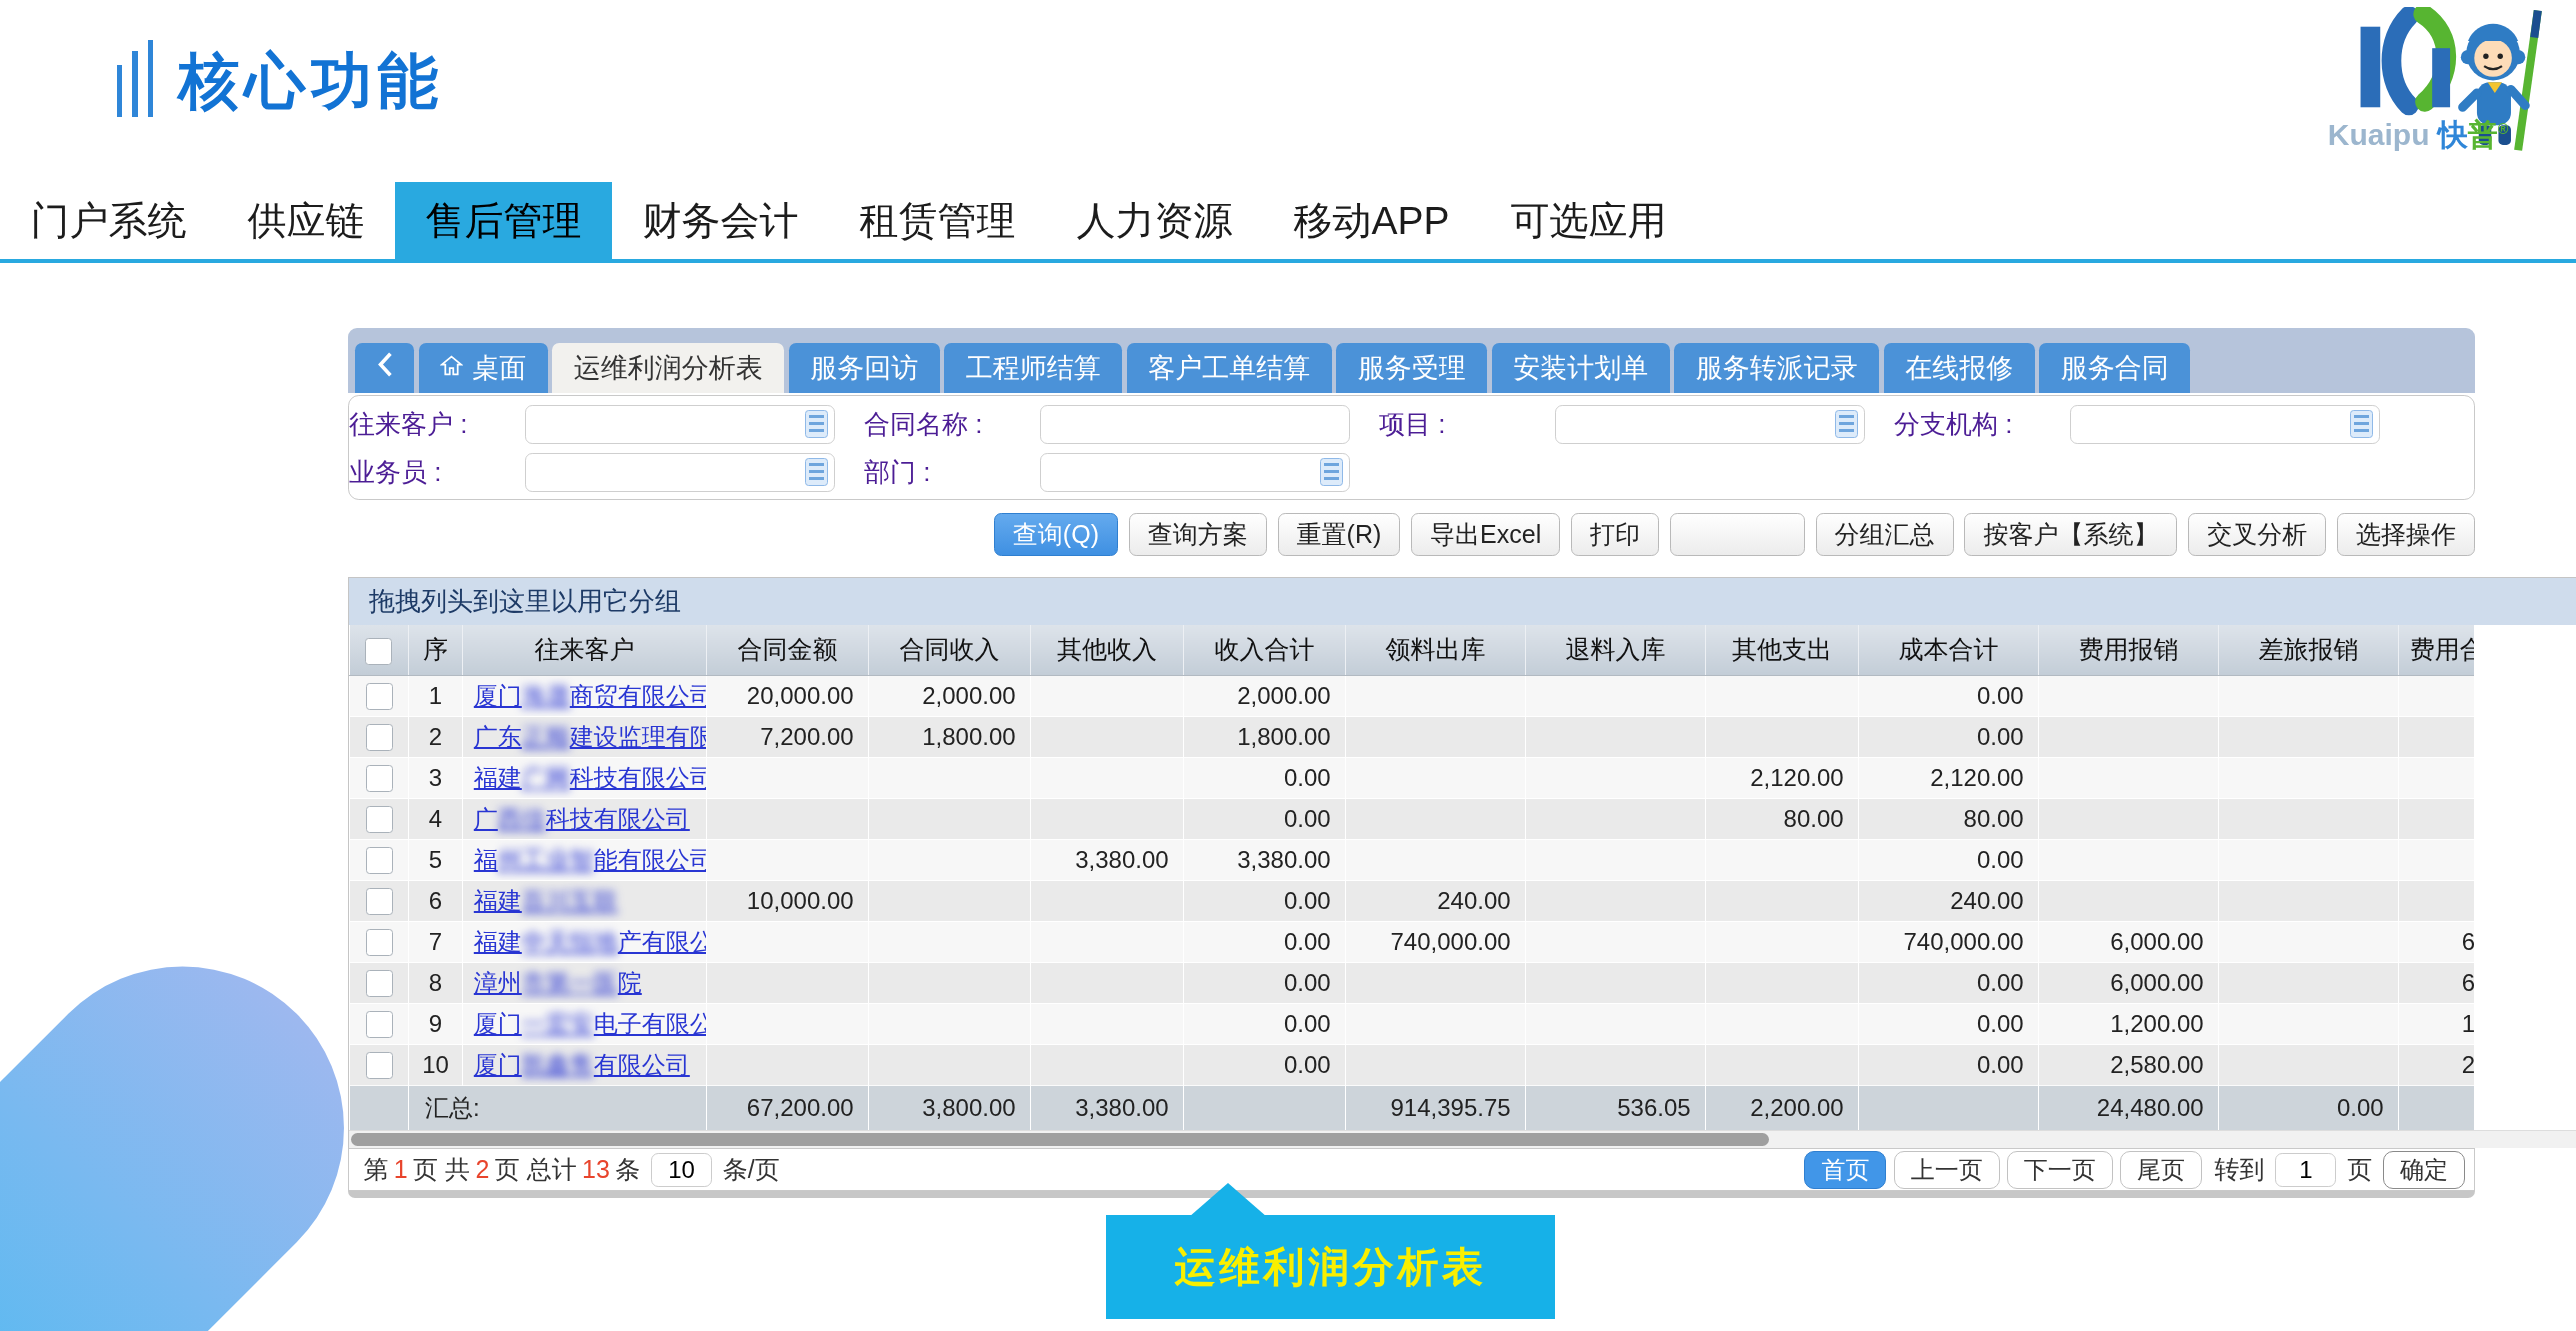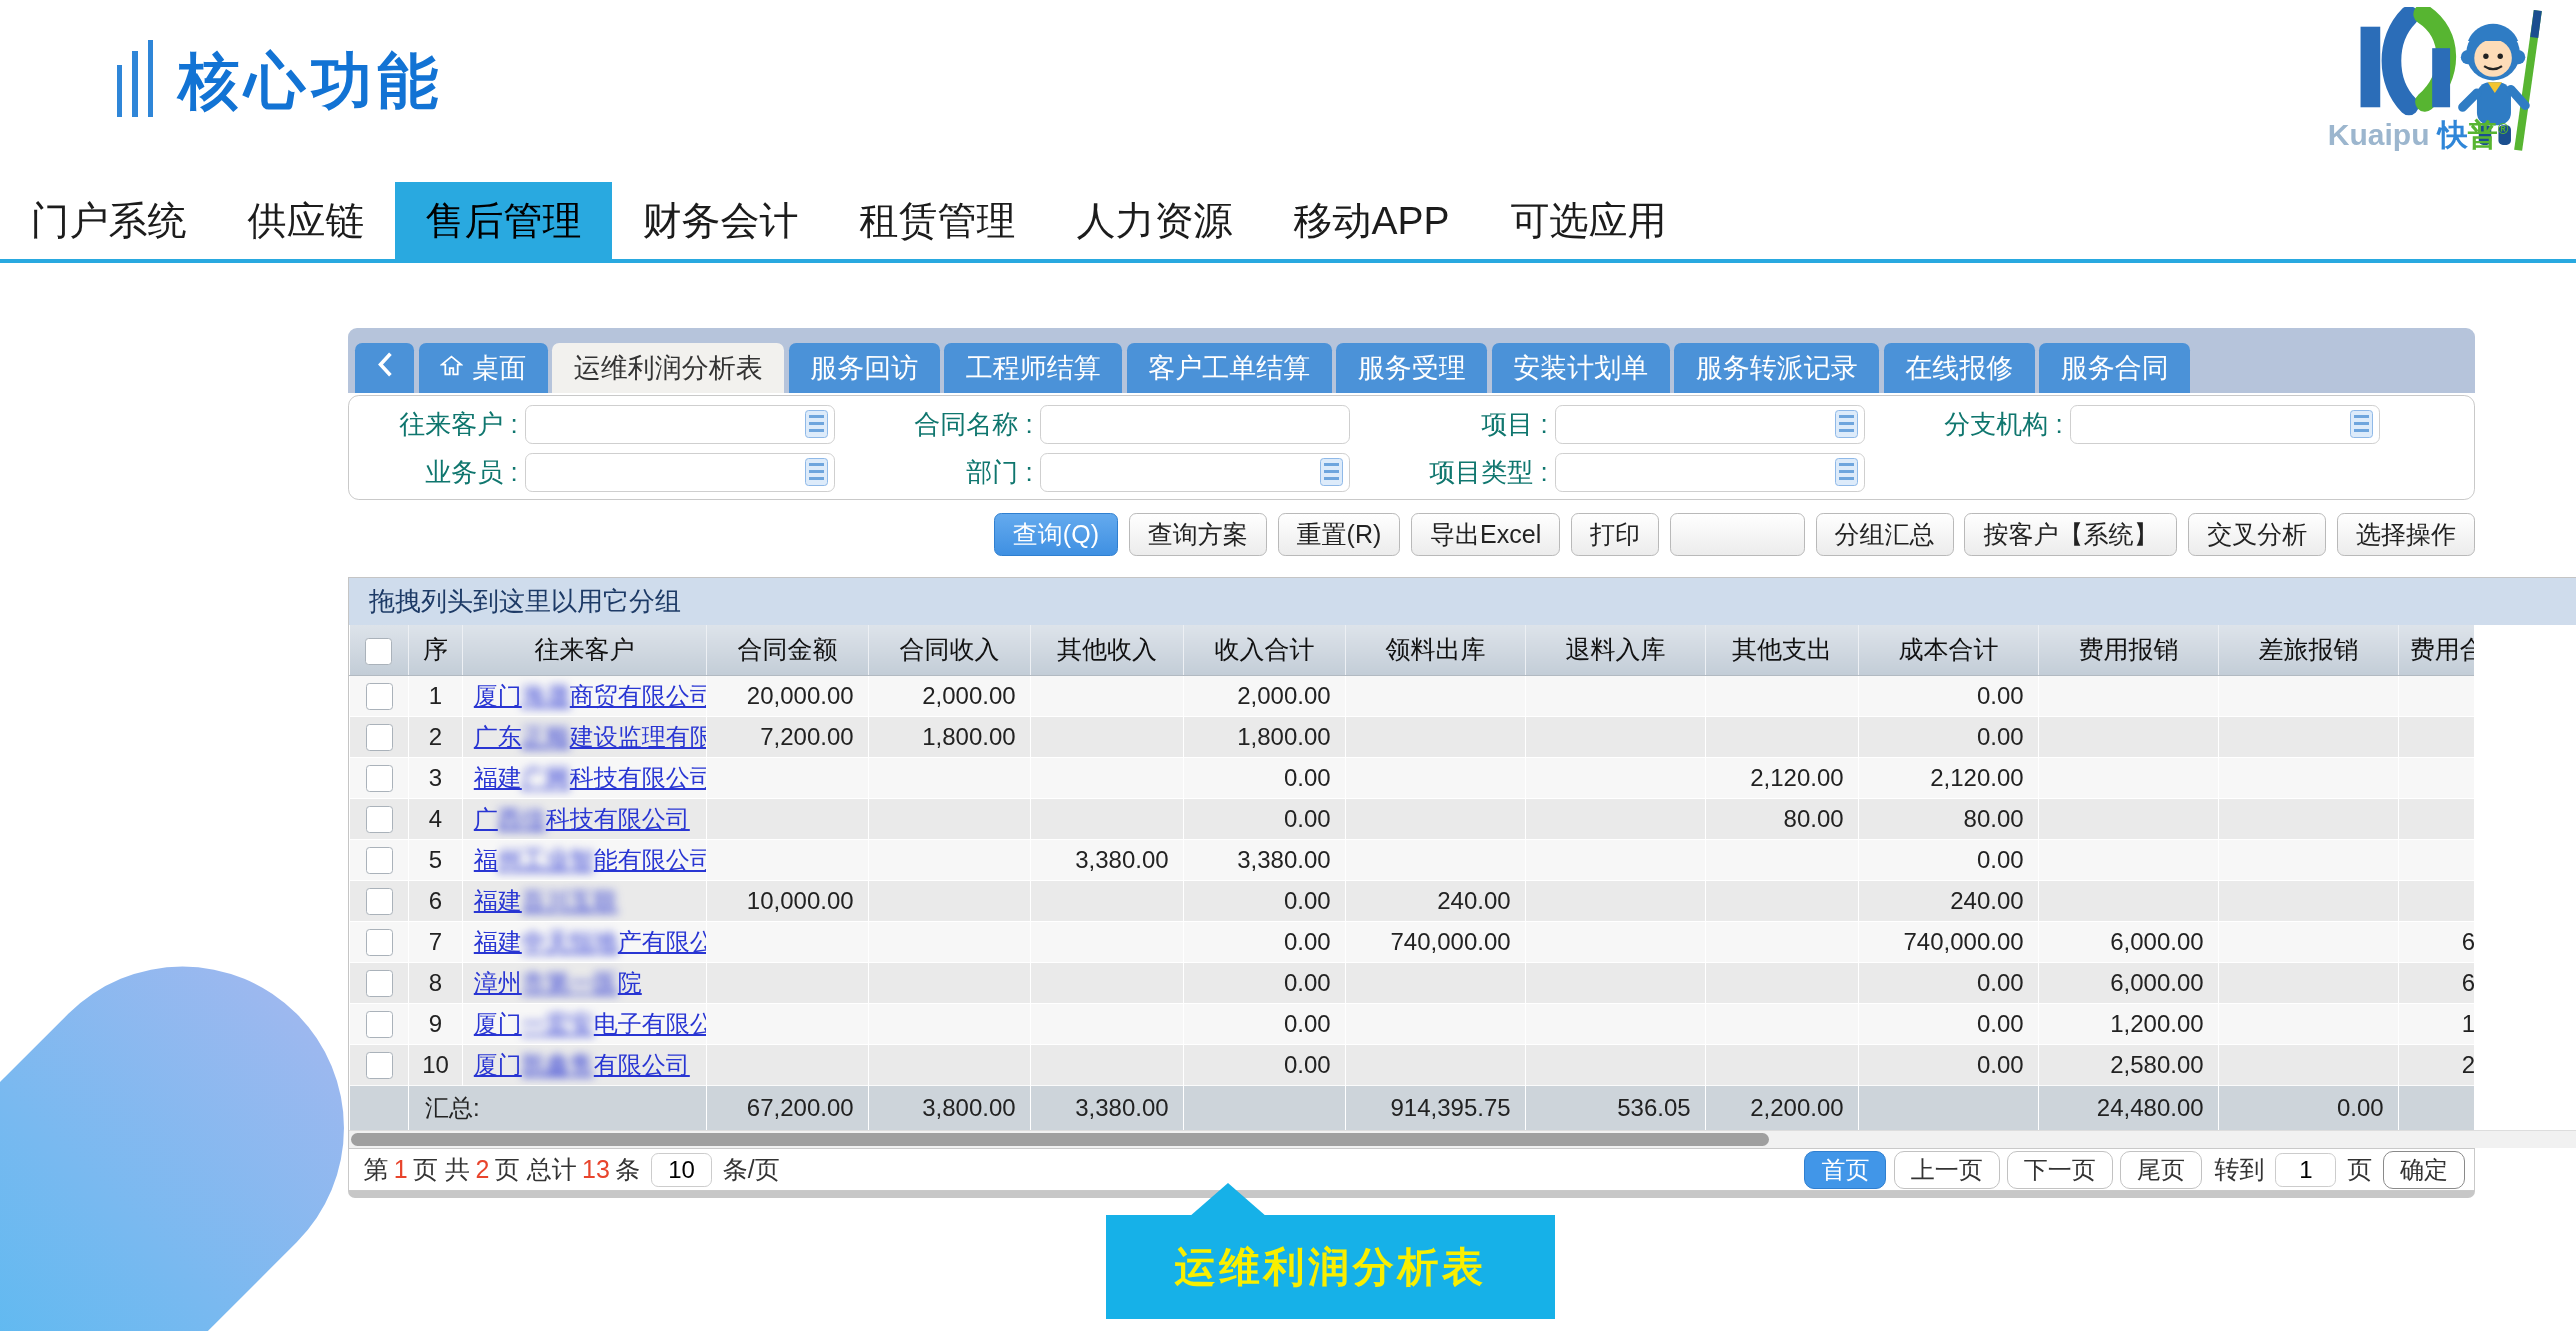--- a/index.html
+++ b/index.html
@@ -40,21 +40,21 @@
   .tab{height:50px;border:none;background:var(--tab-blue);color:#fff;font-size:27px;font-family:inherit;
     border-radius:7.2px 7.2px 0 0;padding:0 21.5px;display:flex;align-items:center;gap:9px;cursor:pointer;white-space:nowrap;}
   .tab.back-btn{width:59px;justify-content:center;padding:0;}
   .tab.active{background:#f2f1ee;color:#333;}
 
   .window-body{background:#fff;}
   .filter-panel{width:2127px;border:1.8px solid #c9c9c9;border-radius:10.8px;padding:9px 0 7.2px;margin-top:1.8px;}
   .filter-row{display:flex;}
   .filter-row + .filter-row{margin-top:9px;}
   .filter-field{display:flex;align-items:center;width:515px;}
-  .flabel{width:176px;text-align:right;font-size:26px;color:#0f766e;padding-right:7.2px;white-space:nowrap;}
+  .flabel{width:176px;font-size:26px;color:#4c1d95;padding-right:7.2px;white-space:nowrap;}
   .finput{position:relative;width:310px;height:39px;}
   .finput input{width:100%;height:100%;border:1.8px solid #cfcfcf;border-radius:7.2px;font-size:23px;padding:0 38px 0 10.8px;font-family:inherit;}
   .list-icon{position:absolute;right:7.2px;top:5.4px;width:23px;height:28px;border:1.8px solid #8fb9e8;border-radius:3.6px;background:#ddebfa;}
   .list-icon::after{content:"";position:absolute;left:2.7px;right:2.7px;top:3.6px;height:17px;
     background:repeating-linear-gradient(#6ea5dd 0 2.7px,transparent 2.7px 7.2px);}
 
   .toolbar{display:flex;justify-content:flex-end;gap:10.8px;margin-top:12.6px;}
   .tbtn{height:43px;font-size:25px;font-family:inherit;padding:0 18px;border:1.8px solid #b9b9b9;border-radius:7.2px;
     background:linear-gradient(#ffffff,#ececec);color:#222;cursor:pointer;white-space:nowrap;}
   .tbtn.primary{background:linear-gradient(#64aaee,#3f90e2);border-color:#2f7fd0;color:#fff;}
@@ -230,24 +230,20 @@
               <span class="finput"><input type="text" style=""><span class="list-icon"></span></span>
             </div>
           </div>
           <div class="filter-row">
             <div class="filter-field">
               <span class="flabel">业务员 :</span>
               <span class="finput"><input type="text" style=""><span class="list-icon"></span></span>
             </div>
             <div class="filter-field">
               <span class="flabel">部门 :</span>
-              <span class="finput"><input type="text" style=""><span class="list-icon"></span></span>
-            </div>
-            <div class="filter-field">
-              <span class="flabel">项目类型 :</span>
               <span class="finput"><input type="text" style=""><span class="list-icon"></span></span>
             </div>
           </div>
         </div>
       <div class="toolbar" id="toolbar">
           <button class="tbtn primary">查询(Q)</button>
           <button class="tbtn">查询方案</button>
           <button class="tbtn">重置(R)</button>
           <button class="tbtn">导出Excel</button>
           <button class="tbtn">打印</button>

